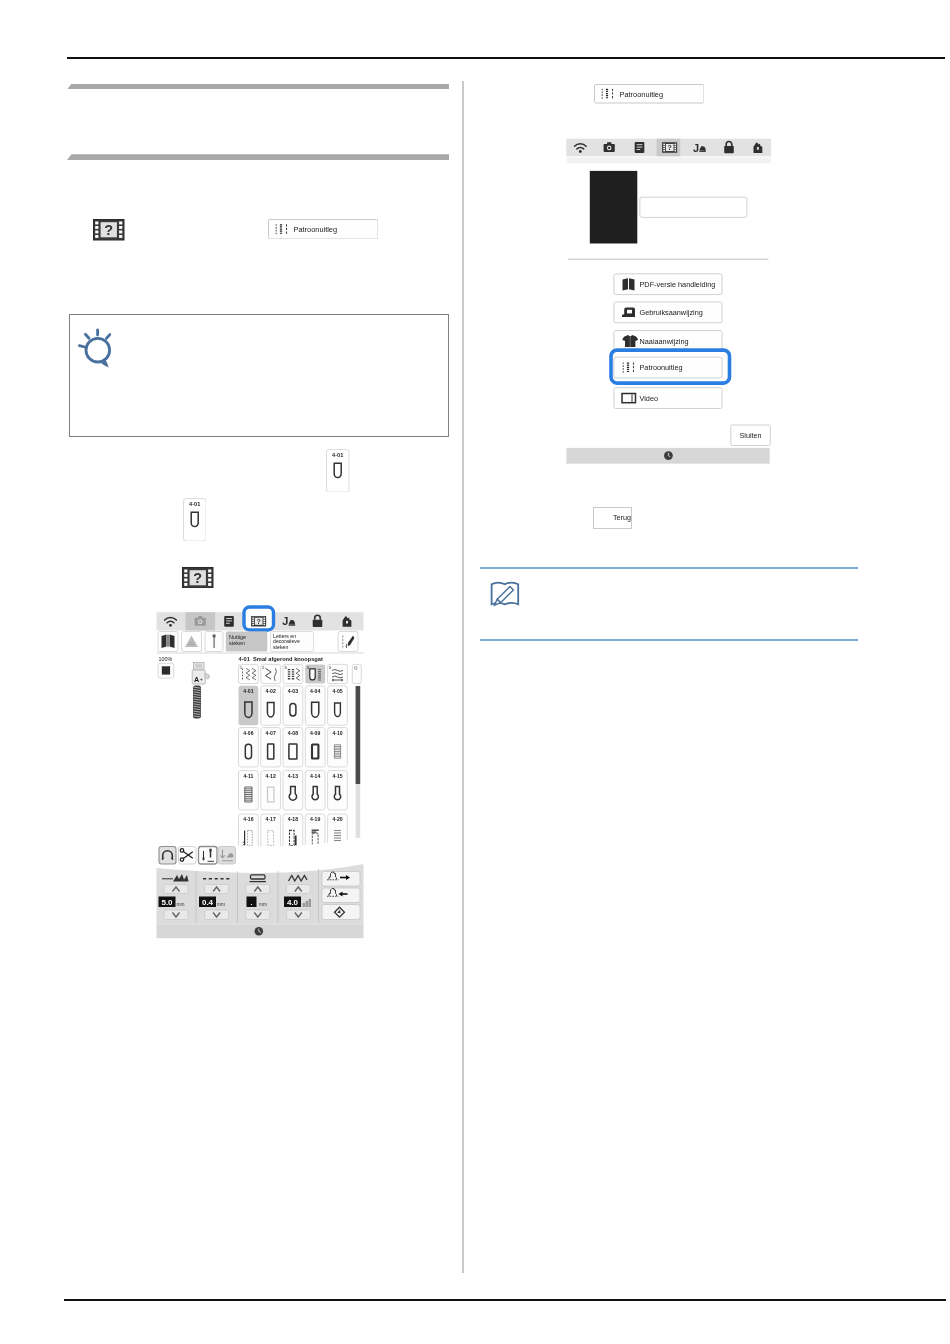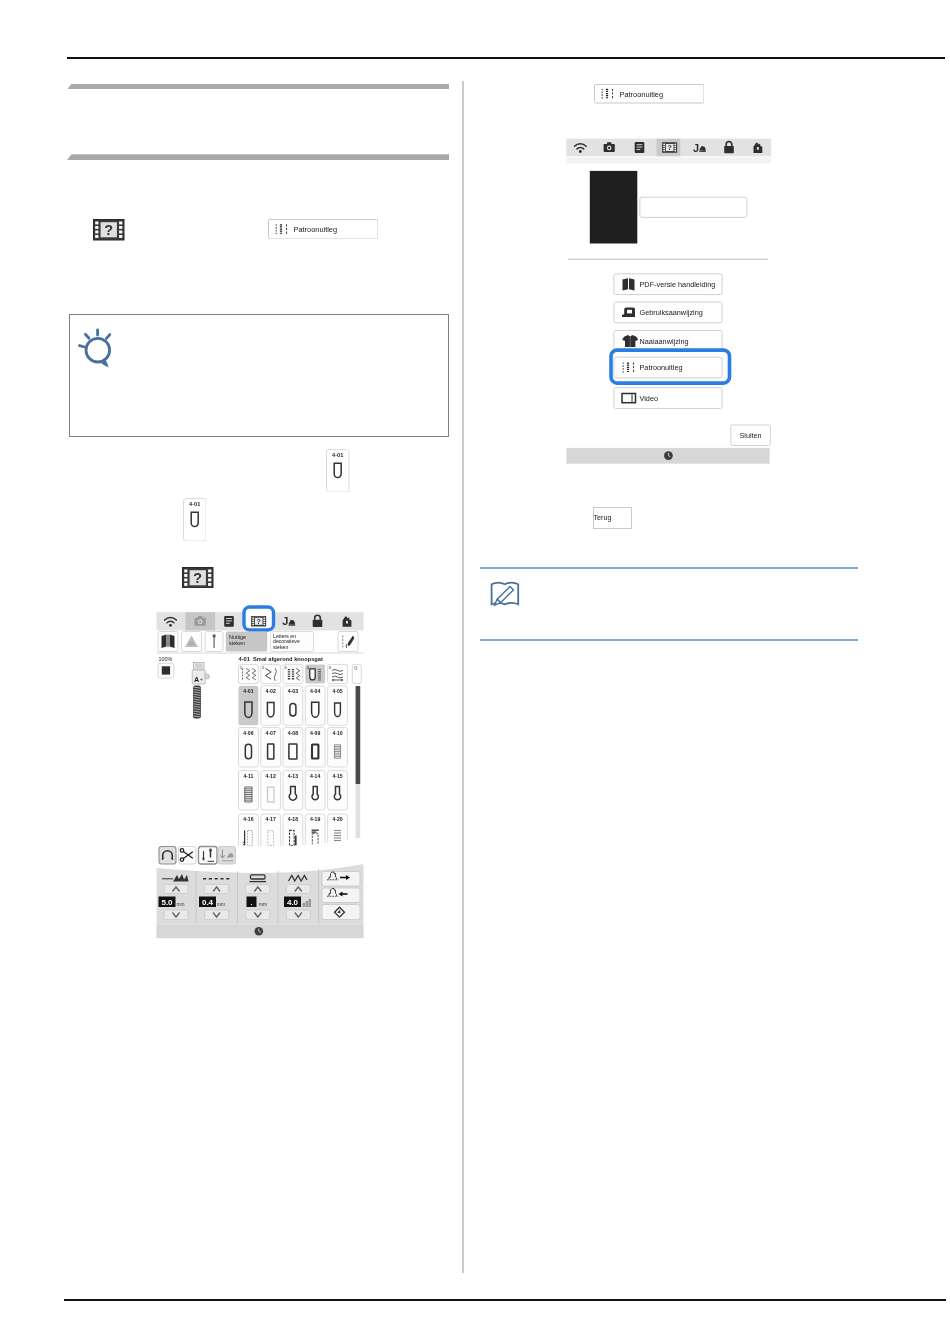--- a/index.html
+++ b/index.html
@@ -734,21 +734,21 @@
         <rect x="164.8" y="287" width="39.5" height="20.5" rx="1.5" fill="#fff" stroke="#ccc" stroke-width="0.9"></rect>
         <text x="184.5" y="300" font-size="7.2" fill="#1a1a1a" text-anchor="middle">Sluiten</text>
       </g>
 
 <rect x="0.4" y="309.9" width="203.3" height="15.8" fill="#d7d7d7"></rect>
 
 <circle cx="102.4" cy="317.6" r="4.4" fill="#3d3d3d"></circle>
       <path d="M102.4 314.8 v2.8 l2 1.2" stroke="#ddd" stroke-width="0.9" fill="none"></path>
 </svg>
 
-<div class="abs" style="left:592.5px;top:507px;width:39.5px;height:21.5px;border:1px solid #c9c9c9;background:#fff;box-sizing:border-box;font-size:7.2px;color:#1a1a1a;text-align:left;line-height:20px;">Terug</div>
+<div class="abs" style="left:592.5px;top:507px;width:39.5px;height:21.5px;border:1px solid #c9c9c9;background:#fff;box-sizing:border-box;font-size:7.2px;color:#1a1a1a;text-align:right;line-height:20px;">Terug</div>
 
 <div class="abs" style="left:480px;top:567.3px;width:378px;height:1.6px;background:#7fa8d9;"></div>
 
 <svg class="abs" style="left:489.5px;top:579.5px;" width="30" height="29" viewBox="0 0 30 29">
 <g fill="none" stroke="#48709c" stroke-width="1.8">
 <path d="M1.6 4.2 Q8 1 14.9 4.2 Q21.8 1 28.2 4.2 L28.2 24.3 Q21.8 21.3 14.9 24.3 Q8 21.3 1.6 24.3 Z"></path>
 </g>
 <g stroke="#48709c" stroke-width="1.4" fill="#fff">
 <polygon points="7.2,19.3 20,6.5 23.4,9.9 10.6,22.7"></polygon>
 <polygon points="7.2,19.3 4.4,25.2 10.6,22.7"></polygon>

